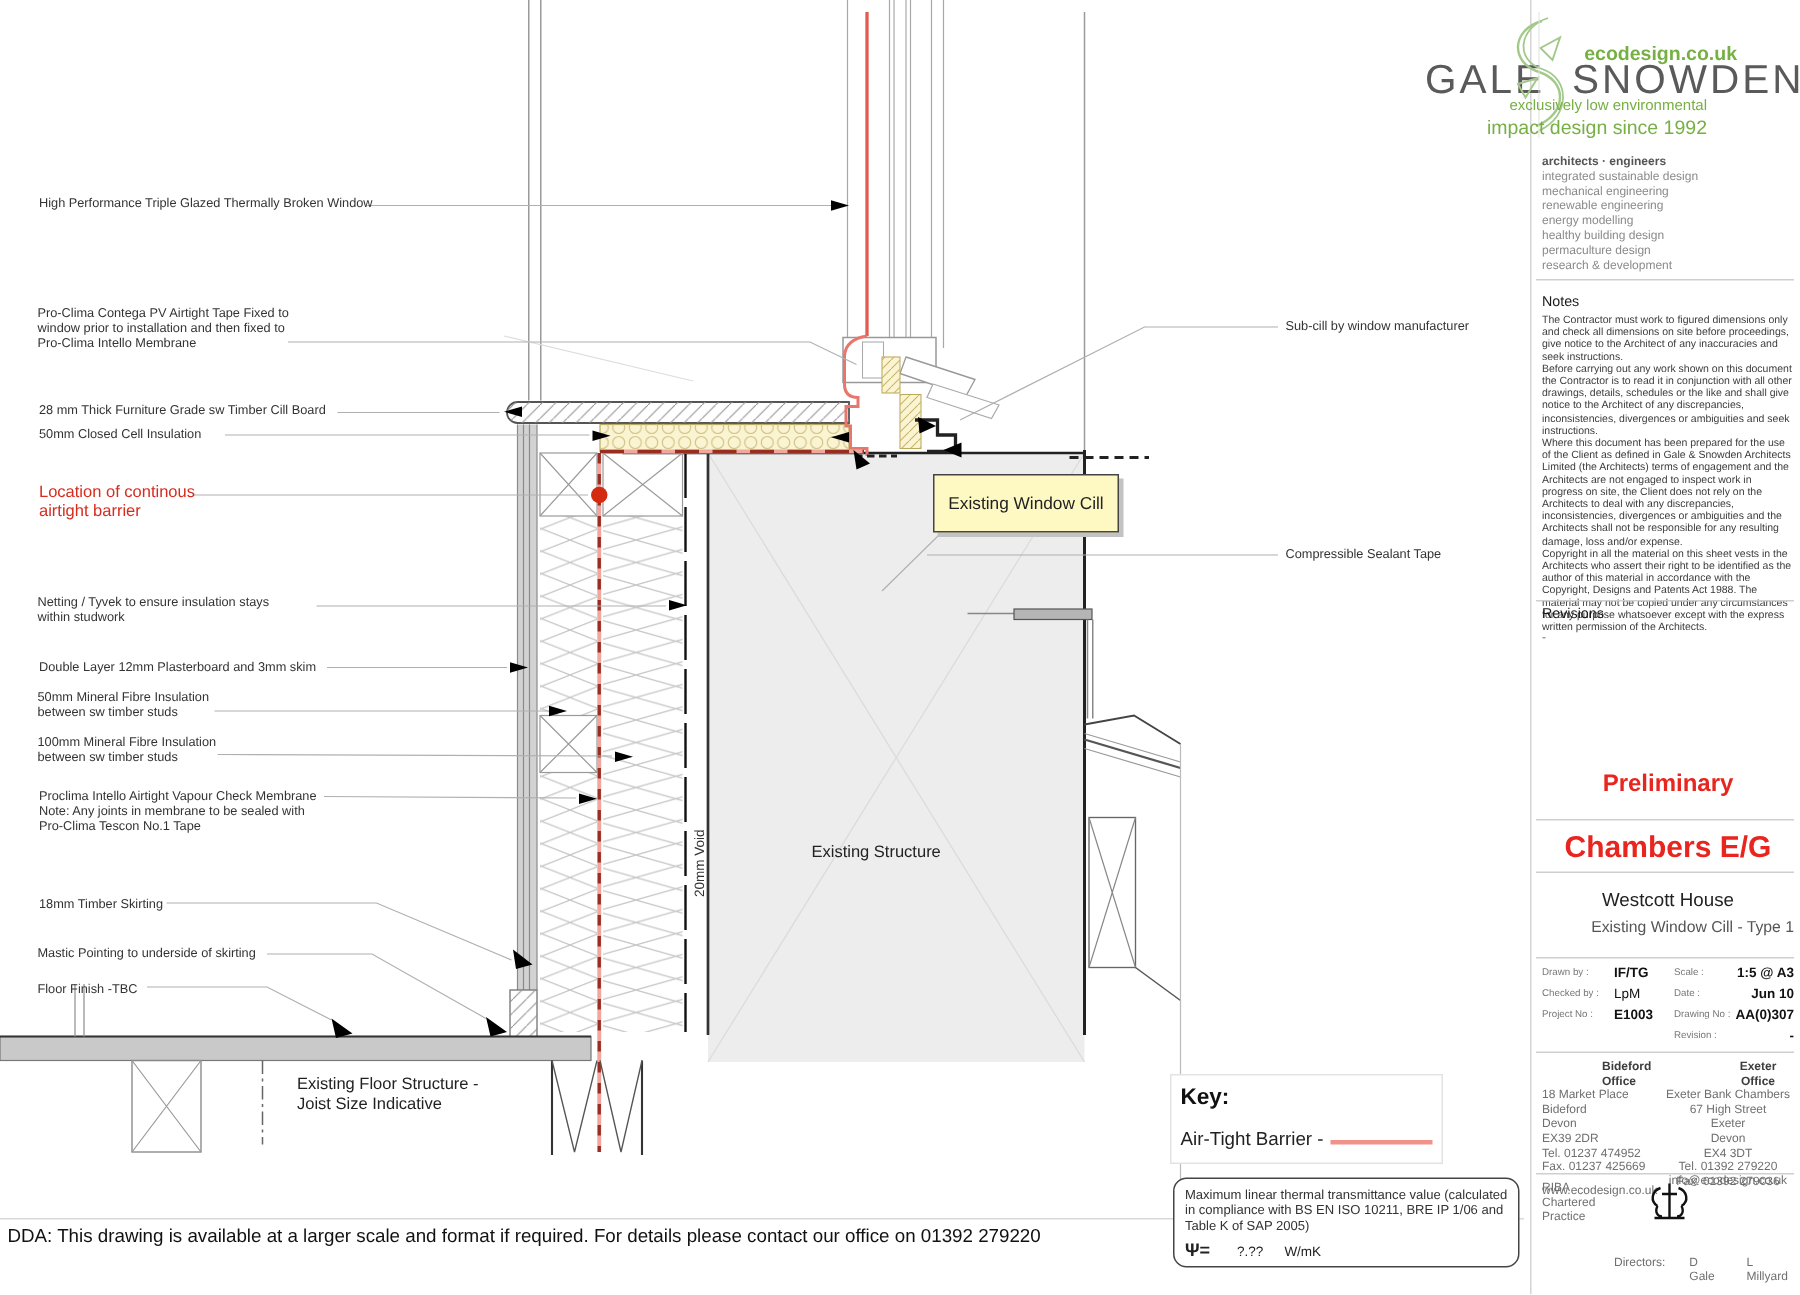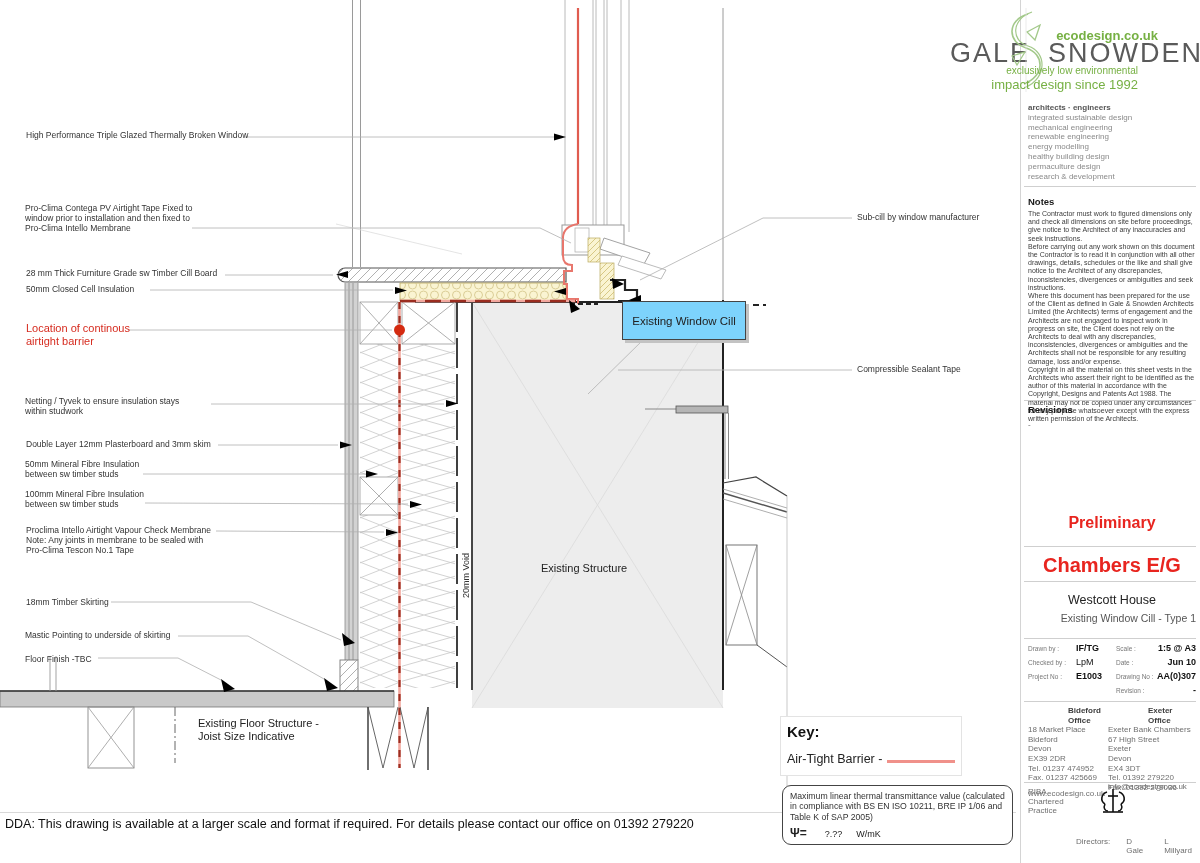--- a/index.html
+++ b/index.html
@@ -6,27 +6,27 @@
   body{width:1200px;height:863px;position:relative;overflow:hidden;
        font-family:"Liberation Sans","DejaVu Sans",sans-serif;color:#2b2b2b;}
   .abs{position:absolute;}
   .lbl{font-size:8.5px;line-height:10px;white-space:pre-line;color:#333;}
   .lbl-red{font-size:11px;line-height:13px;color:#d62b1f;white-space:pre-line;}
   .big-lbl{font-size:11px;color:#222;}
   .tb{left:1028px;width:168px;}
   .tb-divider{position:absolute;left:1024px;width:172px;border-top:1px solid #cfcfcf;height:0;}
   .svc{font-size:8px;line-height:9.8px;color:#8a8a8a;}
   .notes p{margin:0 0 0 0;font-size:7px;line-height:8.2px;color:#3c3c3c;}
-  .heading-sm{font-size:9.5px;font-weight:bold;color:#1a1a1a;}
+  .heading-sm{font-size:9.5px;font-weight:normal;color:#1a1a1a;}
   .red-stamp{color:#e8251f;font-weight:bold;text-align:center;width:168px;}
   .field-label{font-size:6.5px;color:#777;}
   .field-value{font-size:9px;font-weight:bold;color:#111;}
   .office{font-size:8px;line-height:9.6px;color:#6f6f6f;}
   .office .oname{font-weight:bold;color:#3d3d3d;padding-left:40px;}
-  .cill-box{left:622px;top:301px;width:122px;height:37px;background:#7dd3fc;
+  .cill-box{left:622px;top:316px;width:122px;height:37px;background:#fef9c3;
             border:1px solid #444;box-shadow:3px 3px 0 #c3c3c3;
             display:flex;align-items:center;justify-content:center;
             font-size:11.5px;color:#222;}
   .psi-box{left:782px;top:785px;width:231px;height:60px;border:1.5px solid #444;
            border-radius:9px;background:#fff;padding:5px 7px;box-sizing:border-box;}
   .psi-box .txt{font-size:8.7px;line-height:10.4px;color:#333;}
   .psi-row{margin-top:4px;font-size:9px;color:#222;display:flex;align-items:baseline;}
   .psi-sym{font-weight:bold;font-size:12px;}
   .keyhead{font-size:15px;font-weight:bold;color:#111;}
   .keyline{font-size:12.5px;color:#222;}
@@ -318,21 +318,21 @@
 <div class="abs office" style="left:1028px;top:706px;width:80px;">
   <div class="oname">Bideford Office</div>
   <div>18 Market Place</div>
   <div>Bideford</div>
   <div>Devon</div>
   <div>EX39 2DR</div>
   <div>Tel. 01237 474952</div>
   <div>Fax. 01237 425669</div>
   <div style="margin-top:6px;">www.ecodesign.co.uk</div>
 </div>
-<div class="abs office" style="left:1108px;top:706px;width:88px;text-align:left;">
+<div class="abs office" style="left:1108px;top:706px;width:88px;text-align:center;">
   <div class="oname">Exeter Office</div>
   <div>Exeter Bank Chambers</div>
   <div>67 High Street</div>
   <div>Exeter</div>
   <div>Devon</div>
   <div>EX4 3DT</div>
   <div>Tel. 01392 279220</div>
   <div>Fax. 01392 279036</div>
   <div style="margin-top:-10px;">info@ecodesign.co.uk</div>
 </div>

